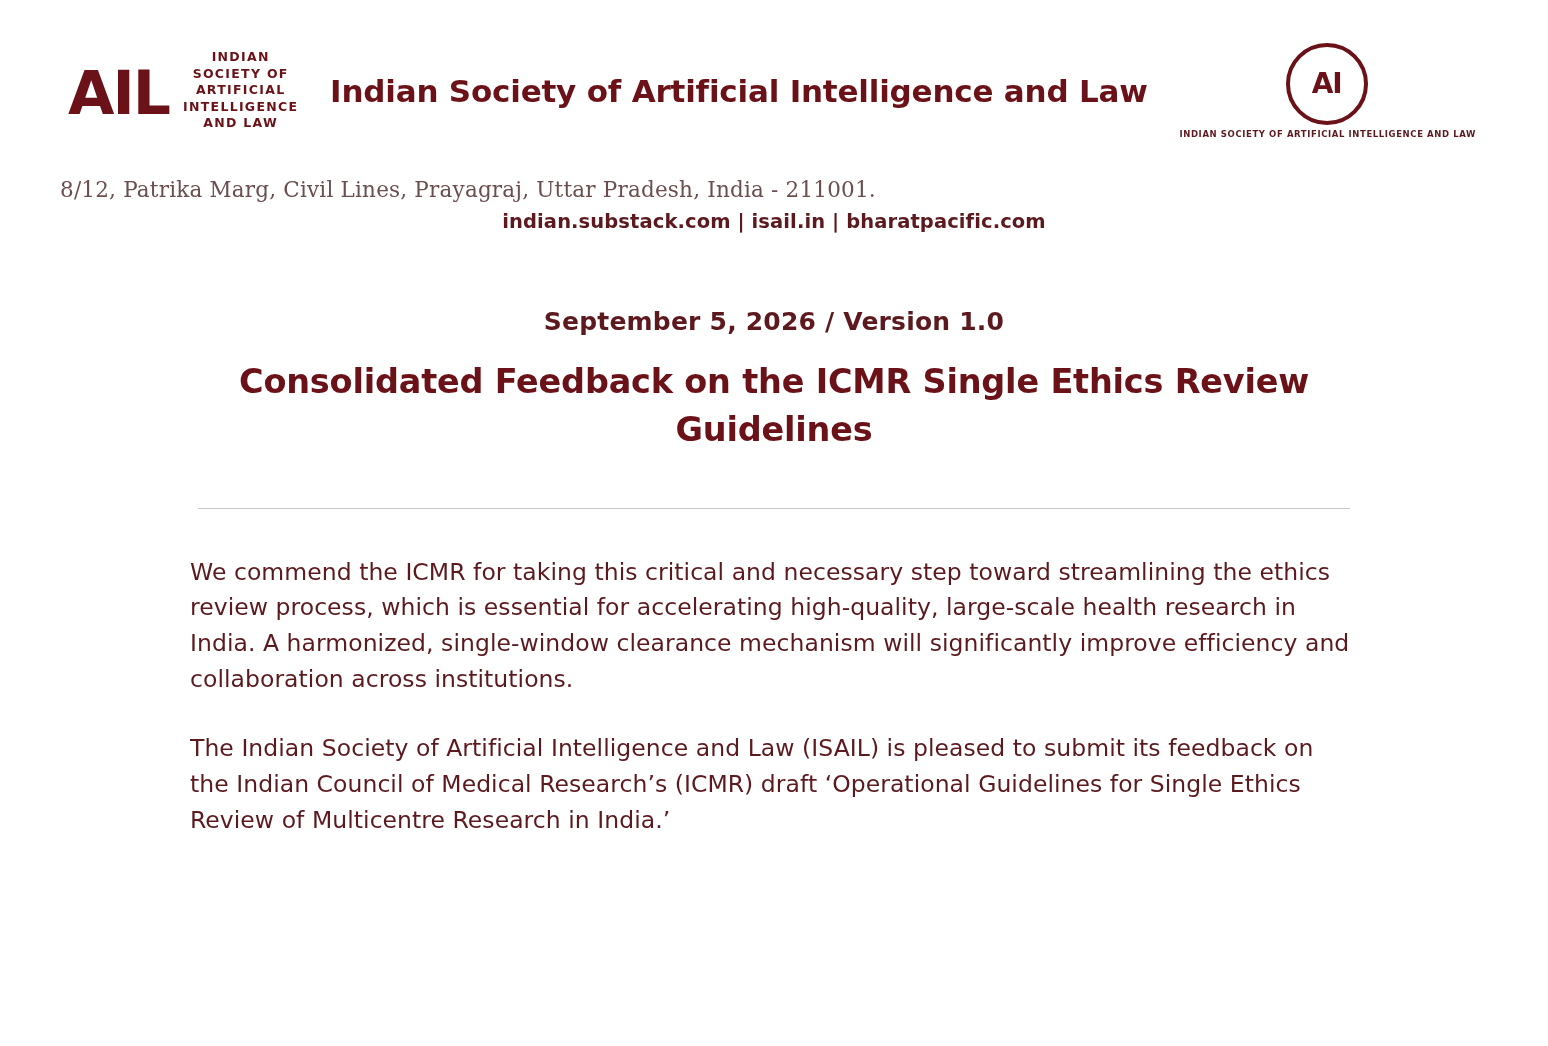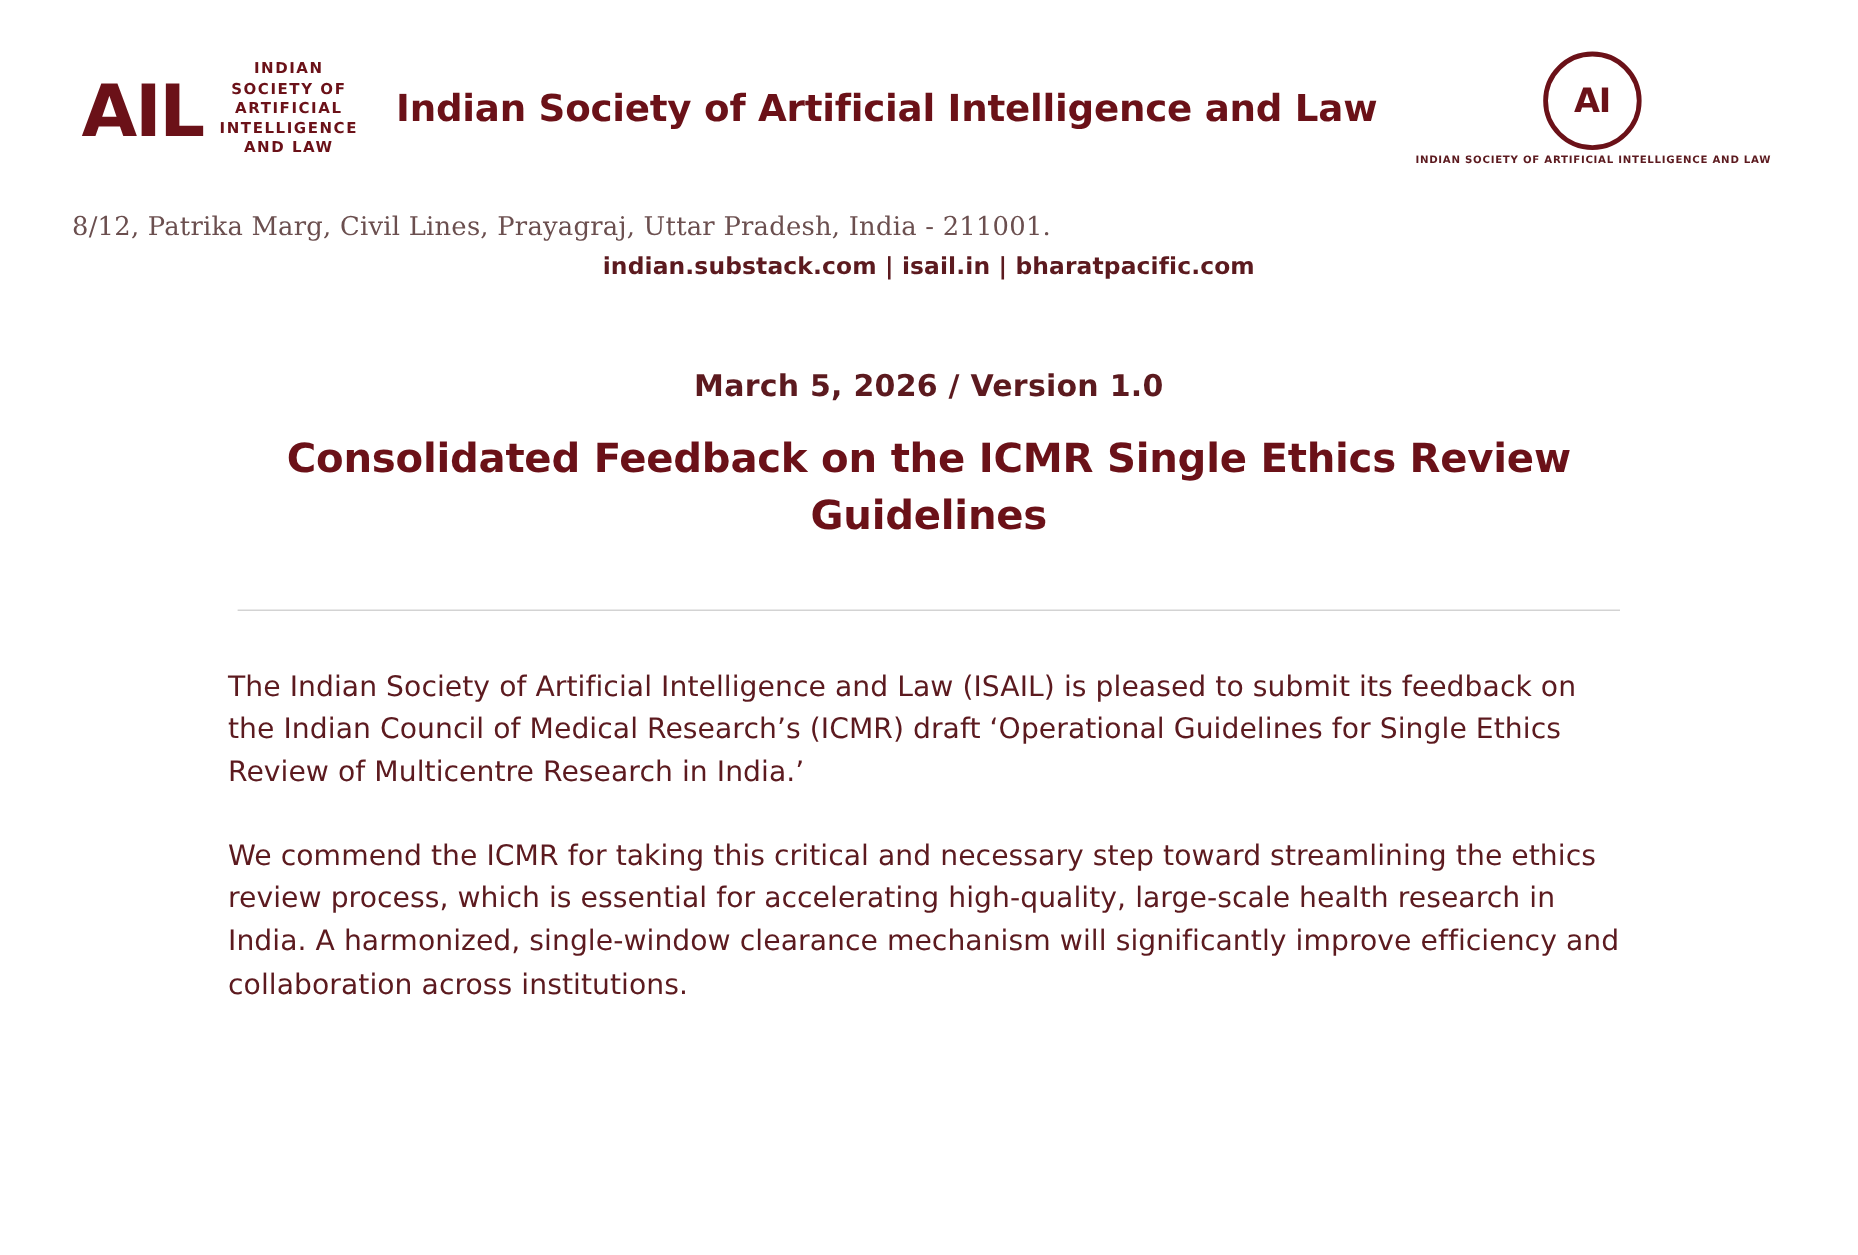--- a/index.html
+++ b/index.html
@@ -186,20 +186,20 @@
       <div class="ais-tag">INDIAN SOCIETY OF ARTIFICIAL INTELLIGENCE AND LAW</div>
     </div>
 
   </div>
 
   <div class="lh-address">8/12, Patrika Marg, Civil Lines, Prayagraj, Uttar Pradesh, India - 211001.</div>
   <div class="lh-links">indian.substack.com | isail.in | bharatpacific.com</div>
 </div>
 
 <div class="doc">
-  <div class="doc-meta">March 5, 2026 / Version 1.0</div>
+  <div class="doc-meta">September 5, 2026 / Version 1.0</div>
   <h1 class="doc-title">Consolidated Feedback on the ICMR Single Ethics Review Guidelines</h1>
   <hr class="rule">
   <div class="body-text">
+    <p>We commend the ICMR for taking this critical and necessary step toward streamlining the ethics review process, which is essential for accelerating high-quality, large-scale health research in India. A harmonized, single-window clearance mechanism will significantly improve efficiency and collaboration across institutions.</p>
     <p>The Indian Society of Artificial Intelligence and Law (ISAIL) is pleased to submit its feedback on the Indian Council of Medical Research’s (ICMR) draft ‘Operational Guidelines for Single Ethics Review of Multicentre Research in India.’</p>
-    <p>We commend the ICMR for taking this critical and necessary step toward streamlining the ethics review process, which is essential for accelerating high-quality, large-scale health research in India. A harmonized, single-window clearance mechanism will significantly improve efficiency and collaboration across institutions.</p>
   </div>
 </div>
 
 </body></html>

